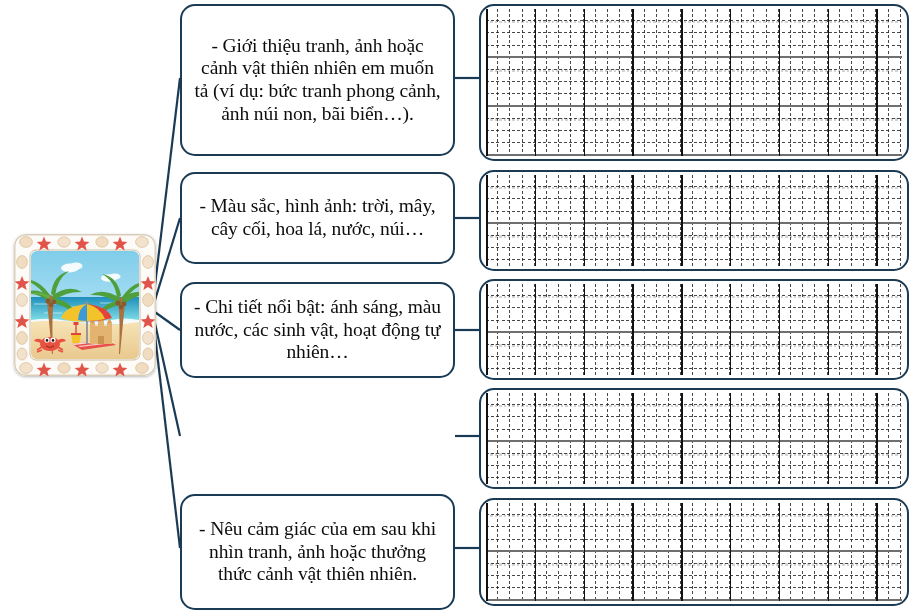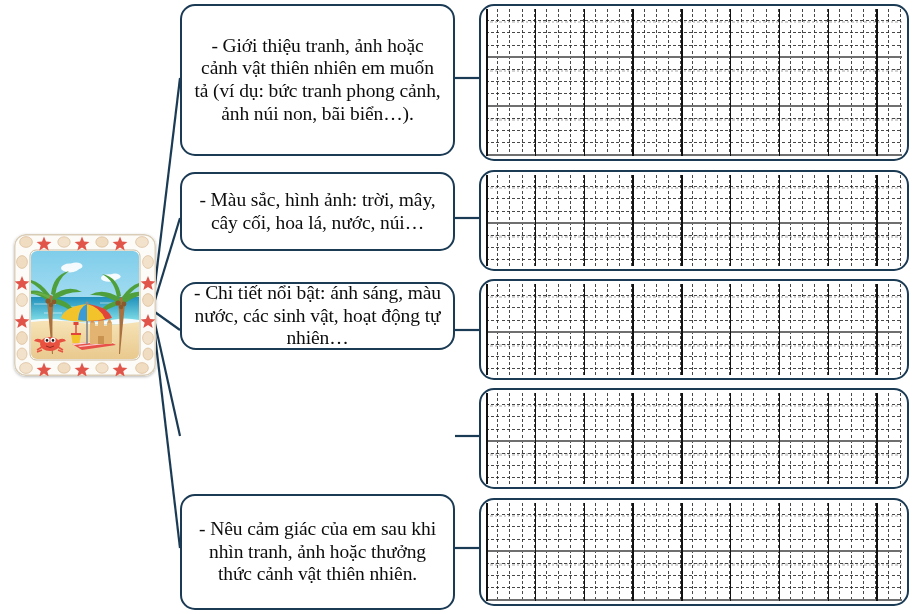--- a/index.html
+++ b/index.html
@@ -304,25 +304,25 @@
           <ellipse cx="134" cy="120" rx="5" ry="6" fill="#f0dcc0" stroke="#d3b48d" stroke-width=".6"></ellipse>
         </g>
       </g>
     </svg>
   </div>
 
   <div class="card" style="left:180px;top:4px;width:275px;height:152px;">
     <span class="txt">- Giới thiệu tranh, ảnh hoặc cảnh vật thiên nhiên em muốn tả (ví dụ: bức tranh phong cảnh, ảnh núi non, bãi biển…).</span>
   </div>
 
-  <div class="card" style="left:180px;top:172px;width:275px;height:79px;">
+  <div class="card" style="left:180px;top:172px;width:275px;height:92px;">
     <span class="txt">- Màu sắc, hình ảnh: trời, mây, cây cối, hoa lá, nước, núi…</span>
   </div>
 
-  <div class="card" style="left:180px;top:282px;width:275px;height:68px;border-radius:16px;">
+  <div class="card" style="left:180px;top:282px;width:275px;height:96px;">
     <span class="txt">- Chi tiết nổi bật: ánh sáng, màu nước, các sinh vật, hoạt động tự nhiên…</span>
   </div>
 
 
   <div class="card" style="left:180px;top:494px;width:275px;height:116px;">
     <span class="txt">- Nêu cảm giác của em sau khi nhìn tranh, ảnh hoặc thưởng thức cảnh vật thiên nhiên.</span>
   </div>
 
   <div class="gridbox" style="left:479px;top:4px;width:430px;height:157px;">
     <div class="paper">

